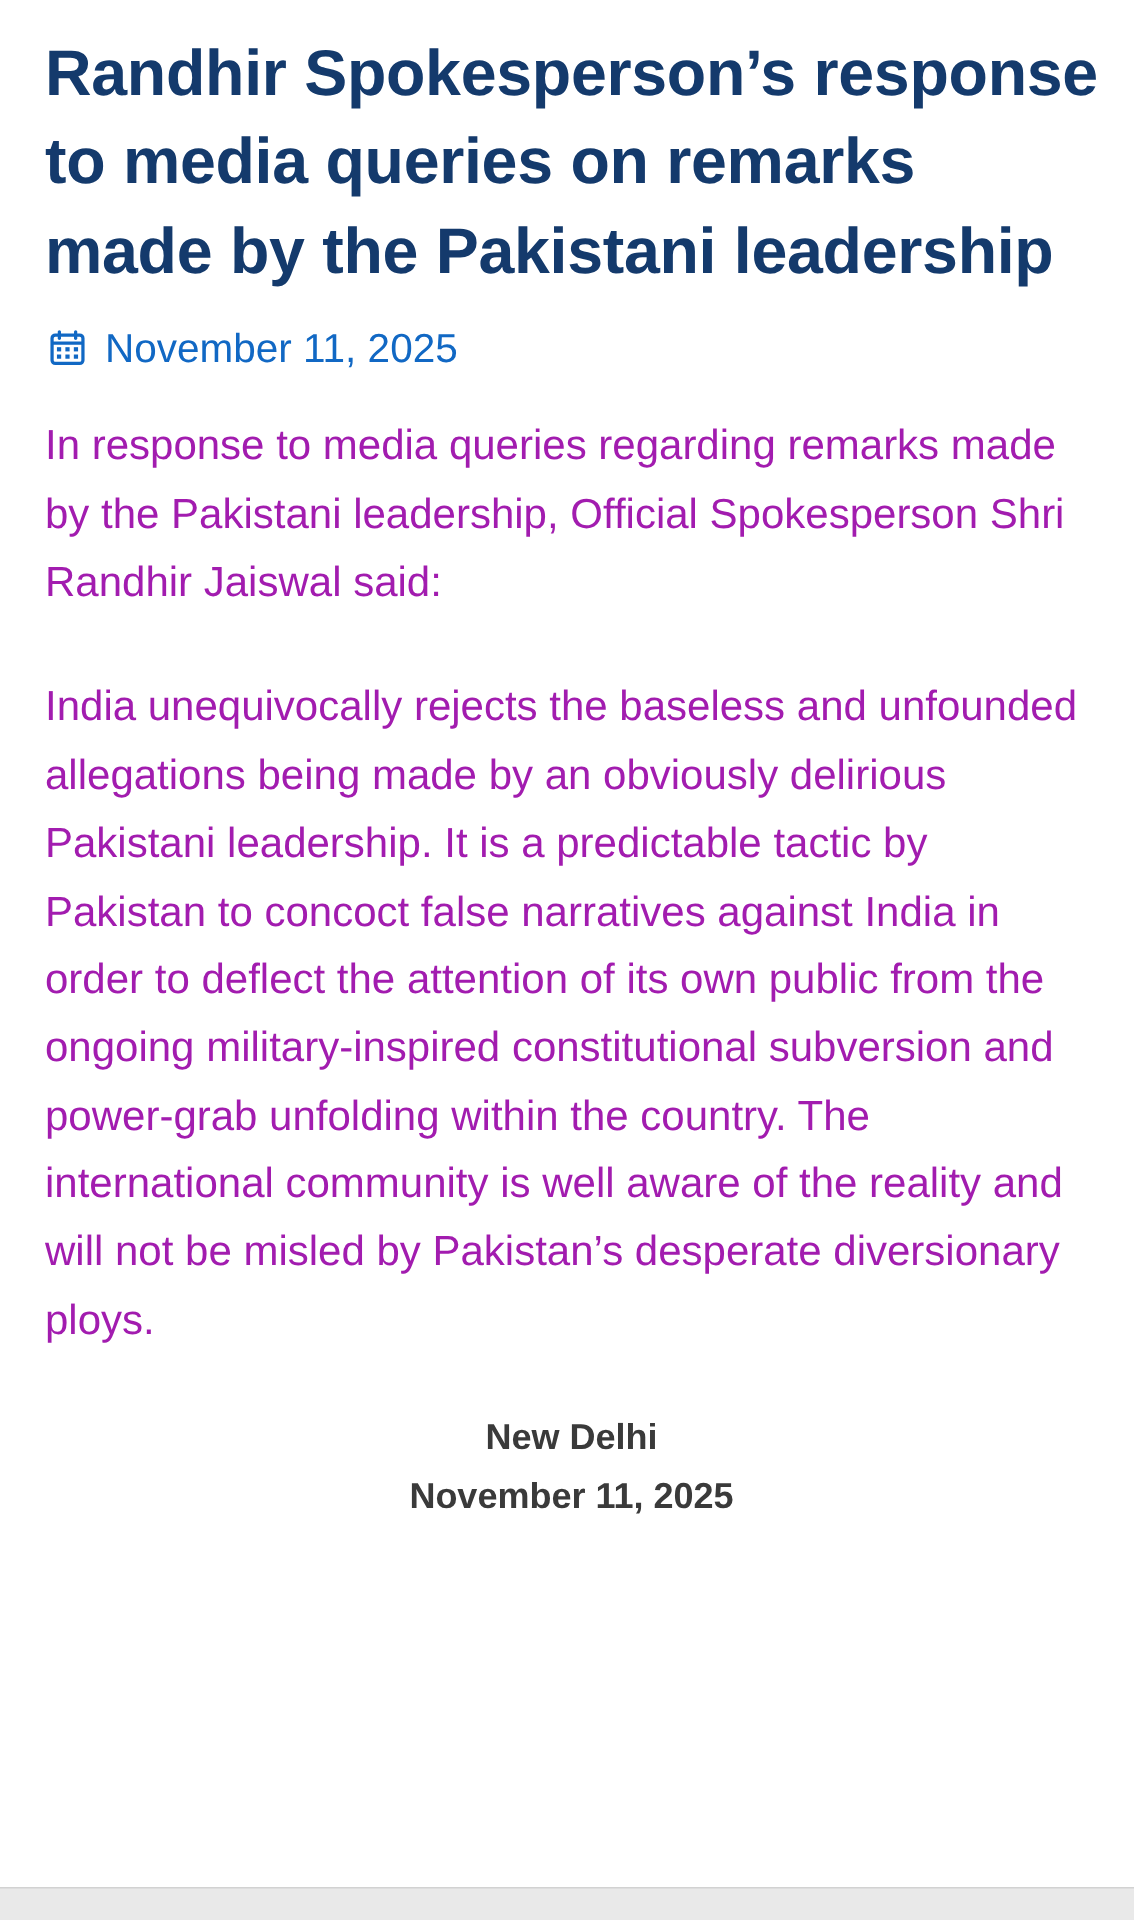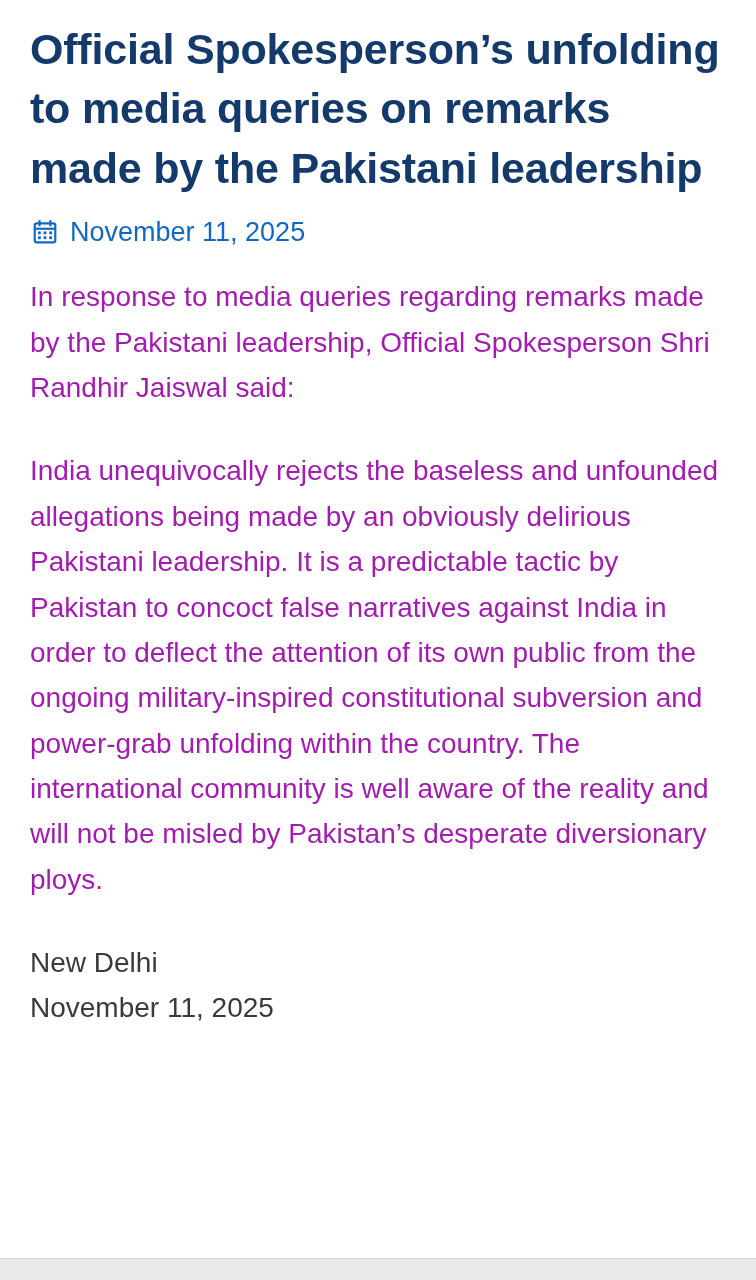--- a/index.html
+++ b/index.html
@@ -51,42 +51,43 @@
   .body-text {
     color: #a21caf;
     font-size: 28px;
     line-height: 1.62;
     font-weight: 400;
     margin: 0 0 38px 0;
     max-width: 716px;
   }
   .signoff {
     color: #3a3a3a;
-    font-size: 28px;
+    font-size: 24px;
     line-height: 1.62;
-    font-weight: 400;
+    font-weight: 700;
     margin: 0;
+    text-align: center;
   }
   .bottom-bar {
     position: absolute;
     left: 0;
     right: 0;
     bottom: 0;
     height: 22px;
     background: #e9e9e9;
     border-top: 1px solid #d2d2d2;
   }
 </style>
 </head>
 <body>
 
 <div class="page">
   <div class="content">
 
-    <h1 class="article-title">Official Spokesperson’s unfolding to media queries on remarks made by the Pakistani leadership</h1>
+    <h1 class="article-title">Randhir Spokesperson’s response to media queries on remarks made by the Pakistani leadership</h1>
 
     <div class="meta-row">
       <span class="cal-icon-wrap">
         <svg class="cal-icon" viewBox="0 0 24 24" aria-hidden="true">
           <rect x="2.5" y="4" width="19" height="17.5" rx="2" ry="2" fill="none" stroke="#1168c4" stroke-width="2"></rect>
           <line x1="2.5" y1="9" x2="21.5" y2="9" stroke="#1168c4" stroke-width="2"></line>
           <line x1="7" y1="2" x2="7" y2="6" stroke="#1168c4" stroke-width="2" stroke-linecap="round"></line>
           <line x1="17" y1="2" x2="17" y2="6" stroke="#1168c4" stroke-width="2" stroke-linecap="round"></line>
           <rect x="5.5" y="11.5" width="2.6" height="2.6" fill="#1168c4"></rect>
           <rect x="10.7" y="11.5" width="2.6" height="2.6" fill="#1168c4"></rect>

